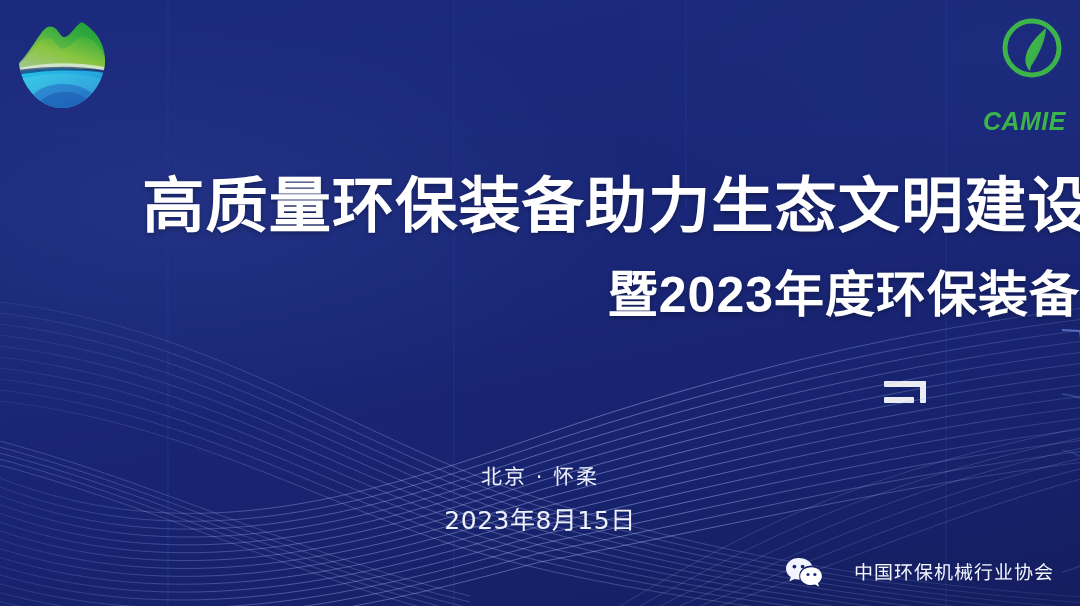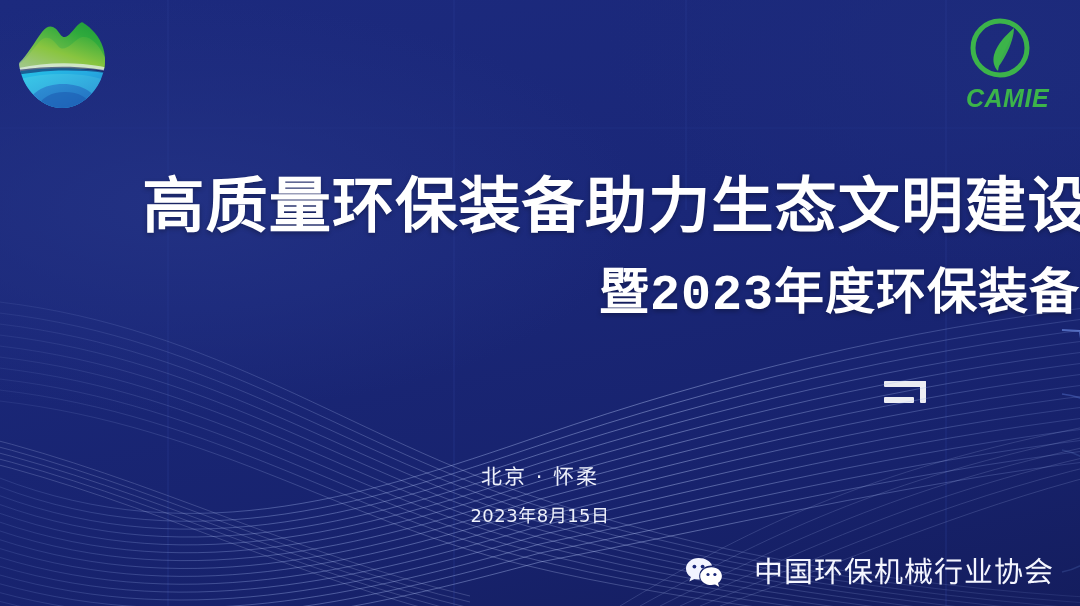--- a/index.html
+++ b/index.html
@@ -31,21 +31,21 @@
   #emblem{
     position:absolute; left:11px; top:10px;
     width:102px; height:104px;
   }
 
   
   #camie{
     position:absolute; right:14px; top:16px;
     width:100px; height:110px;
     display:flex; flex-direction:column;
-    align-items:flex-start; justify-content:flex-start;
+    align-items:flex-end; justify-content:flex-start;gap:23px;
   }
   #camie .mark{ width:68px; height:68px; }
   #camie .wordmark{
     margin-top:2px;
     font-size:25px;
     font-weight:bold;
     font-style:italic;
     letter-spacing:0.5px;
     color:#3cb44a;
     font-family:"Liberation Sans","DejaVu Sans",sans-serif;
@@ -72,53 +72,53 @@
   .hl-sub-wrap{
     margin-top:24px;
   }
   .hl-sub{
     font-size:50px;
     line-height:1.26;
     font-weight:bold;
     letter-spacing:1px;
     white-space:nowrap;
     text-shadow:0 2px 5px rgba(0,0,0,.30);
-    font-family:Liberation Mono, monospace;
+    font-family:Liberation Sans, sans-serif;
   }
 
   
   #meta{
     position:absolute;
     left:0; right:0; top:462px;
     text-align:center;
     color:#eef1fb;
   }
   #meta .place{
     font-size:21px;
     letter-spacing:2px;
     line-height:1.5;
     font-family:"DejaVu Sans","Liberation Sans",sans-serif;
   }
   #meta .date{
     margin-top:9px;
-    font-size:18px;
+    font-size:25px;
     letter-spacing:0.5px;
     line-height:1.4;
     font-family:"DejaVu Sans","Liberation Sans",sans-serif;
   }
 
   
   #assoc{
     position:absolute;
     right:26px; bottom:18px;
     display:flex; align-items:center; gap:11px;
   }
   #assoc .wechat{ width:38px; height:31px; flex:0 0 auto; }
   #assoc .name{
-    font-size:29px;
+    font-size:19px;
     color:#f4f6ff;
     letter-spacing:1px;
     line-height:1;
     font-family:"DejaVu Sans","Liberation Sans",sans-serif;
     margin-left:20px;
   }
 </style>
 </head>
 <body>
 

